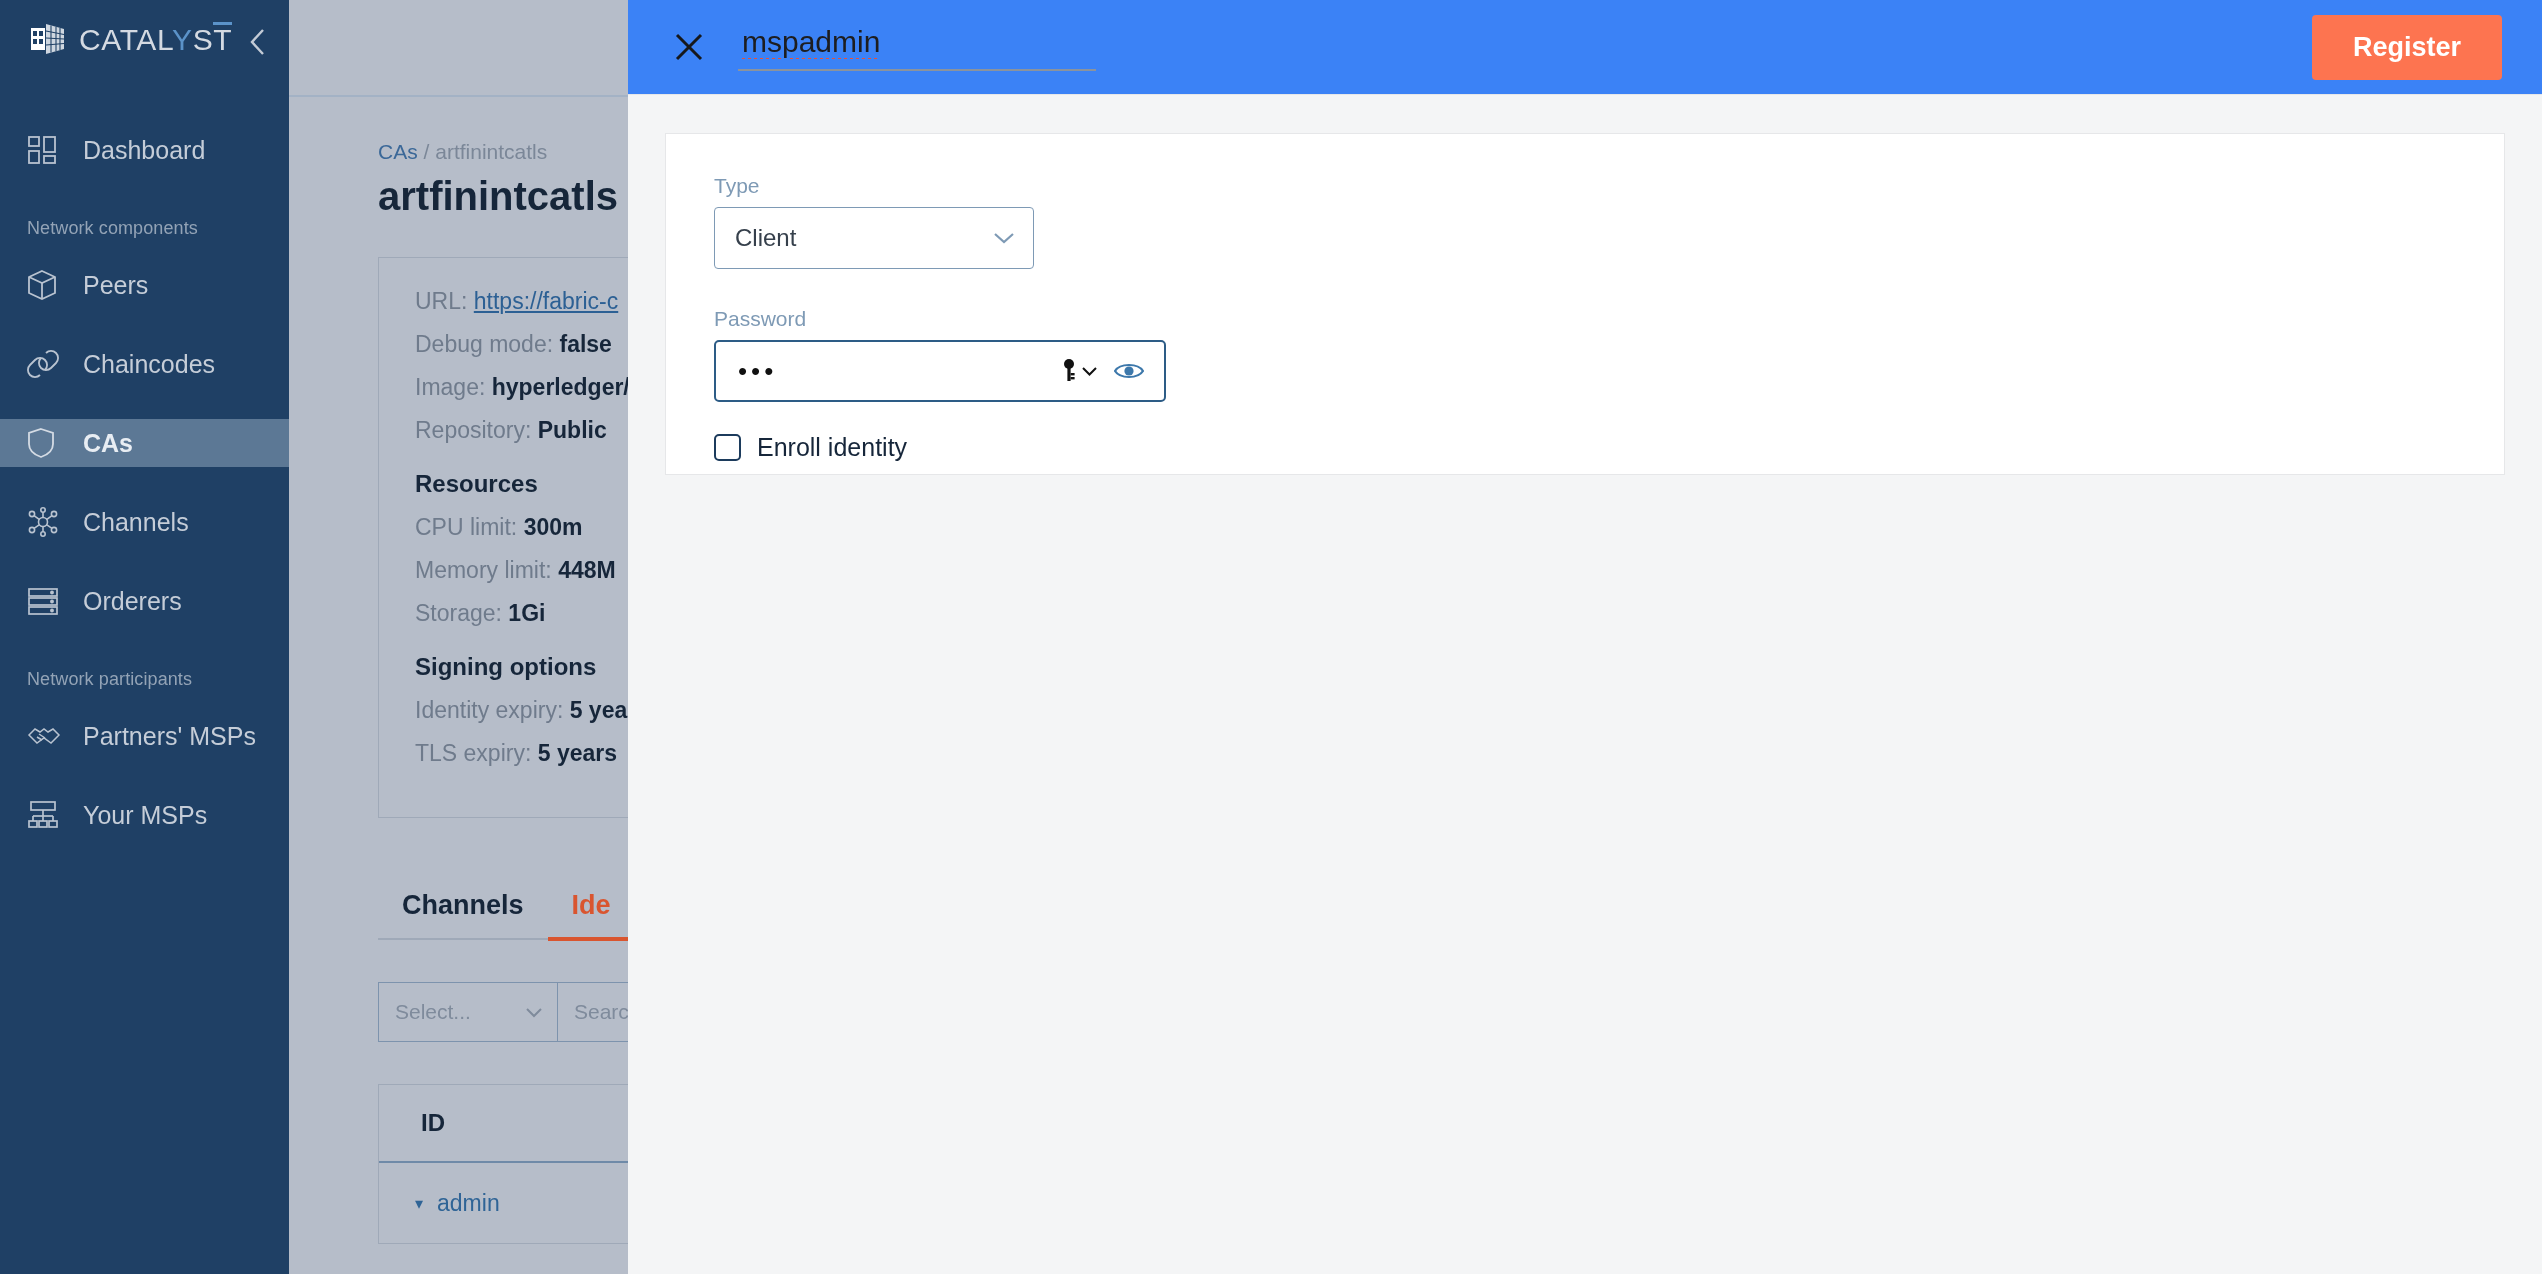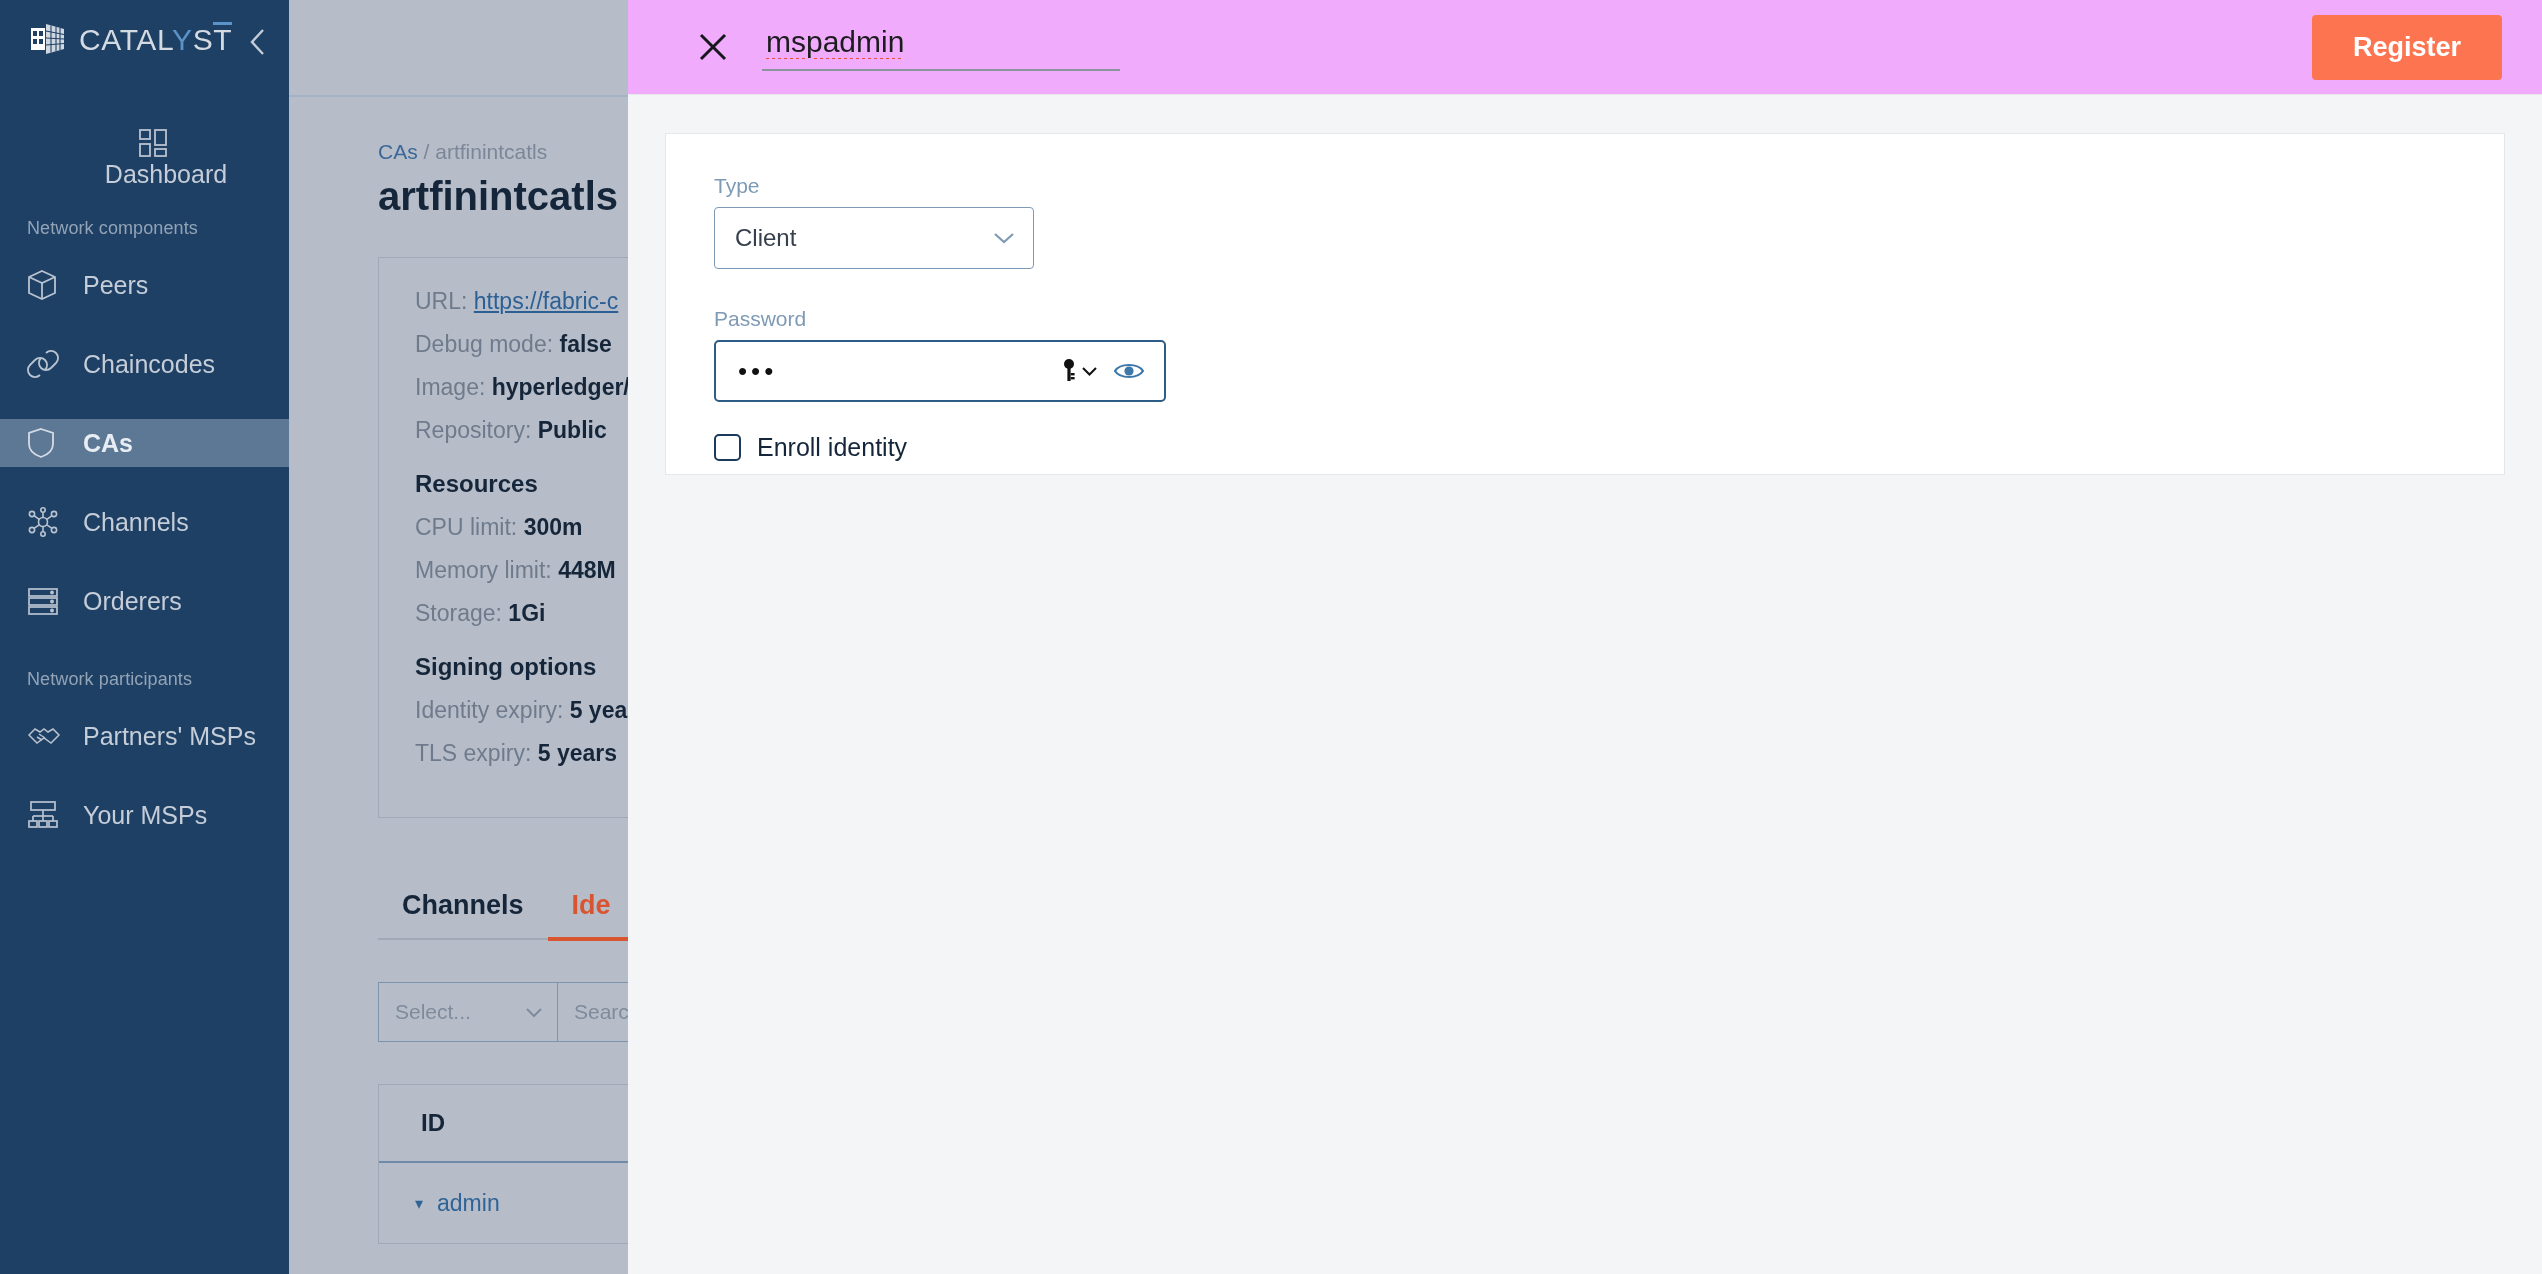--- a/index.html
+++ b/index.html
@@ -44,21 +44,21 @@
   .nav-section-label {
     font-size: 18px; color: #93a3b6;
     padding: 0 0 0 27px; margin-top: 44px; margin-bottom: 22px;
     letter-spacing: .1px;
   }
   .nav-item {
     display: flex; align-items: center;
     height: 48px; padding-left: 27px;
     cursor: pointer; margin-bottom: 31px;
   }
-  .nav-item.first { margin-top: 48px; flex-direction: column; }
+  .nav-item.first { margin-top: 48px; }
   .nav-item.active { background: #5c7895; }
   .nav-item.active .nav-label { color: #e8edf3; font-weight: 600; }
   .nav-icon { width: 40px; height: 34px; flex: none; display:flex; align-items:center; }
   .nav-label {
     font-size: 25px; color: #c5cdd8; margin-left: 16px;
     white-space: nowrap;
   }
 
   
   .page-under {
@@ -125,23 +125,23 @@
   .caret { margin-right: 14px; color: #2f6496; font-size: 16px; }
 
   
   .modal {
     position: absolute; left: 628px; top: 0;
     width: 1914px; height: 1274px;
     background: #f4f5f6;
     z-index: 5;
   }
   .modal-header {
-    height: 95px; background: #f0abfc;
+    height: 95px; background: #3b82f6;
     display: flex; align-items: center;
-    padding-left: 64px; padding-right: 40px;
+    padding-left: 40px; padding-right: 40px;
     border-bottom: 1px solid #e6e7e9;
   }
   .close-x {
     width: 42px; height: 42px; flex: none; cursor: pointer;
     display: flex; align-items: center; justify-content: center;
   }
   .name-field-wrap { margin-left: 28px; position: relative; }
   .name-field {
     width: 358px; border: none; outline: none; background: transparent;
     font-family: "Liberation Sans", sans-serif;

